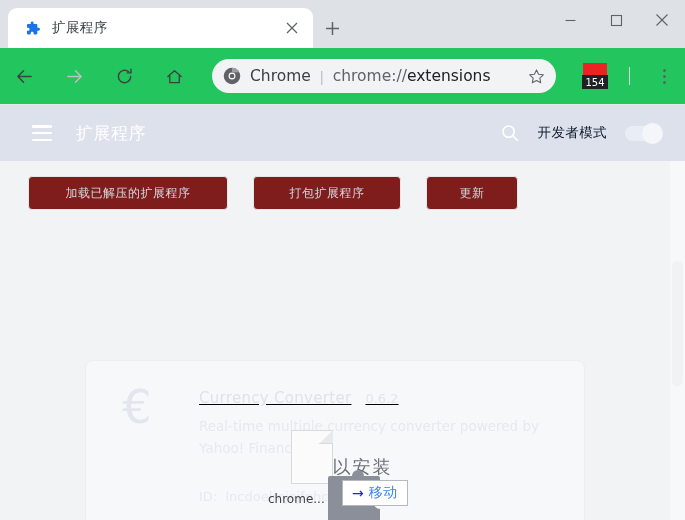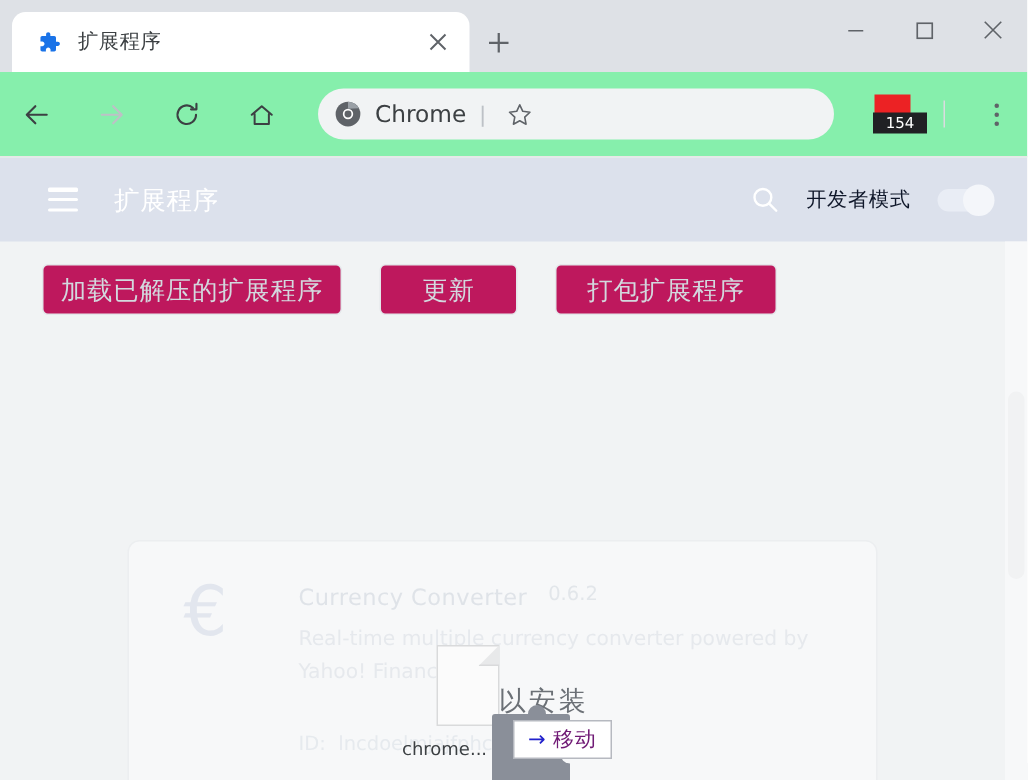--- a/index.html
+++ b/index.html
@@ -64,21 +64,21 @@
   .wc {
     width: 46px; height: 40px;
     display: flex; align-items: center; justify-content: center;
     color: #5f6368;
   }
 
   
   .toolbar {
     position: absolute; left: 0; top: 48px;
     width: 685px; height: 57px;
-    background: #86efac;
+    background: #22c55e;
     display: flex; align-items: center;
     border-bottom: 1px solid #e7e7e7;
     gap: 10px;
   }
   .navbtn {
     width: 32px; height: 32px;
     margin-left: 8px;
     display: flex; align-items: center; justify-content: center;
     color: #5f6368;
     flex: 0 0 auto;
@@ -131,21 +131,21 @@
     margin-left: 8px;
     position: relative;
   }
   .ext-badge .red {
     position: absolute; left: 3px; top: 3px;
     width: 24px; height: 13px;
     background: #ec2224;
   }
   .ext-badge .cnt {
     position: absolute; left: 2px; top: 15px;
-    width: 36px; height: 14px;
+    width: 26px; height: 14px;
     background: #202124;
     color: #ffffff;
     font-size: 10px;
     display: flex; align-items: center; justify-content: center;
     font-family: "DejaVu Sans", sans-serif;
   }
   .vdiv {
     width: 1px; height: 18px;
     background: #dadce0;
     margin: 0 9px;
@@ -221,23 +221,23 @@
   
   .ext-actions {
     position: absolute; left: 0; top: 63px;
     width: 685px; height: 50px;
     display: flex; align-items: center;
   }
   .pill {
     height: 34px;
     border: 1px solid #e4e7ea;
     border-radius: 4px;
-    background: #be185d;
+    background: #7f1d1d;
     color: #d3d8de;
-    font-size: 17px;
+    font-size: 12px;
     display: flex; align-items: center; justify-content: center;
     letter-spacing: .5px;
   }
   .pill.a { margin-left: 28px; width: 200px; }
   .pill.b { margin-left: 25px; width: 148px; }
   .pill.c { margin-left: 25px; width: 92px; }
 
   
   .card {
     position: absolute; left: 85px; top: 255px;
@@ -250,22 +250,23 @@
     position: absolute; left: 25px; top: 20px;
     width: 52px; height: 52px;
     color: #e2e6ee;
     font-size: 46px;
     line-height: 52px;
     text-align: center;
     font-family: "DejaVu Sans", sans-serif;
   }
   .card-title-row {
     position: absolute; left: 113px; top: 28px;
-    display: flex; align-items: flex-start;
-    white-space: nowrap;
+    display: flex; align-items: center;
+    white-space: nowrap;
+    text-decoration: underline;
   }
   .card-name {
     font-size: 15px;
     color: #dfe3e8;
     letter-spacing: .3px;
     font-family: "DejaVu Sans", sans-serif;
   }
   .card-version {
     font-size: 13px;
     color: #e2e6ea;
@@ -345,21 +346,21 @@
     padding: 0 9px;
     white-space: nowrap;
   }
   .drag-tip-arrow {
     color: #2222cc;
     font-size: 14px;
     margin-right: 5px;
     font-family: "DejaVu Sans", sans-serif;
   }
   .drag-tip-text {
-    color: #701a75;
+    color: #3b82f6;
     font-size: 14px;
     letter-spacing: .5px;
   }
 
   
   .scrollbar-track {
     position: absolute; right: 0; top: 56px;
     width: 15px; height: 359px;
     background: #f7f8f9;
   }
@@ -455,20 +456,21 @@
 
     <div class="omnibox">
       <svg class="chrome-badge" viewBox="0 0 24 24">
         <circle cx="12" cy="12" r="11" fill="#5f6368"></circle>
         <circle cx="12" cy="12" r="4.6" fill="#ffffff"></circle>
         <circle cx="12" cy="12" r="3.1" fill="#5f6368"></circle>
         <path d="M12 1 A11 11 0 0 1 21.6 6.9 L12 7.4 Z" fill="#9aa0a6"></path>
       </svg>
       <span class="omni-brand">Chrome</span>
       <span class="omni-sep">|</span>
+      <span class="omni-url"><span>chrome://</span><b>extensions</b></span>
       <div class="star">
         <svg width="17" height="17" viewBox="0 0 20 20">
           <path d="M10 2.2 L12.4 7.3 L18 8.05 L13.9 11.9 L14.95 17.4 L10 14.75 L5.05 17.4 L6.1 11.9 L2 8.05 L7.6 7.3 Z" fill="none" stroke="#5f6368" stroke-width="1.25" stroke-linejoin="round"></path>
         </svg>
       </div>
     </div>
 
     <div class="ext-badge">
       <div class="red"></div>
       <div class="cnt">154</div>
@@ -497,22 +499,22 @@
           <circle cx="8.6" cy="8.6" r="5.6" fill="none" stroke="#ffffff" stroke-width="1.6"></circle>
           <path d="M12.8 12.8 L17.5 17.5" stroke="#ffffff" stroke-width="1.6" stroke-linecap="round"></path>
         </svg>
       </div>
       <div class="devmode-label">开发者模式</div>
       <div class="devmode-toggle"></div>
     </div>
 
     <div class="ext-actions">
       <div class="pill a">加载已解压的扩展程序</div>
+      <div class="pill b">打包扩展程序</div>
       <div class="pill c">更新</div>
-      <div class="pill b">打包扩展程序</div>
     </div>
 
     <div class="card">
       <div class="card-icon">€</div>
       <div class="card-title-row">
         <span class="card-name">Currency Converter</span>
         <span class="card-version">0.6.2</span>
       </div>
       <div class="card-desc">Real-time multiple currency converter powered by Yahoo! Finance</div>
       <div class="card-id"><span>ID:</span>&nbsp;&nbsp;<span>lncdoelmjajfphcnakg</span></div>

